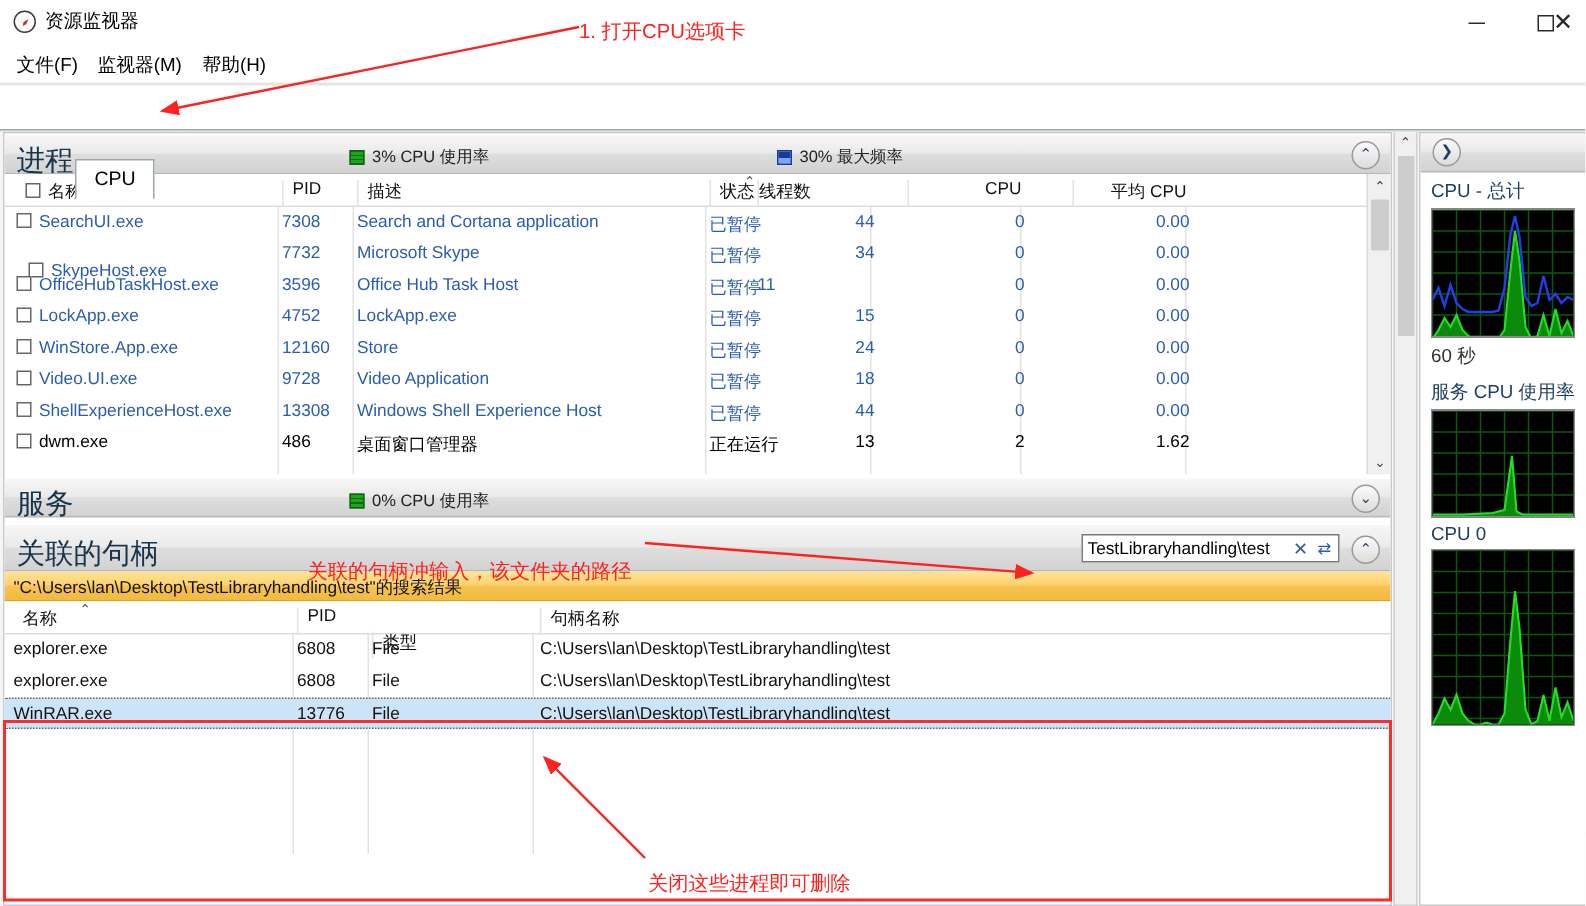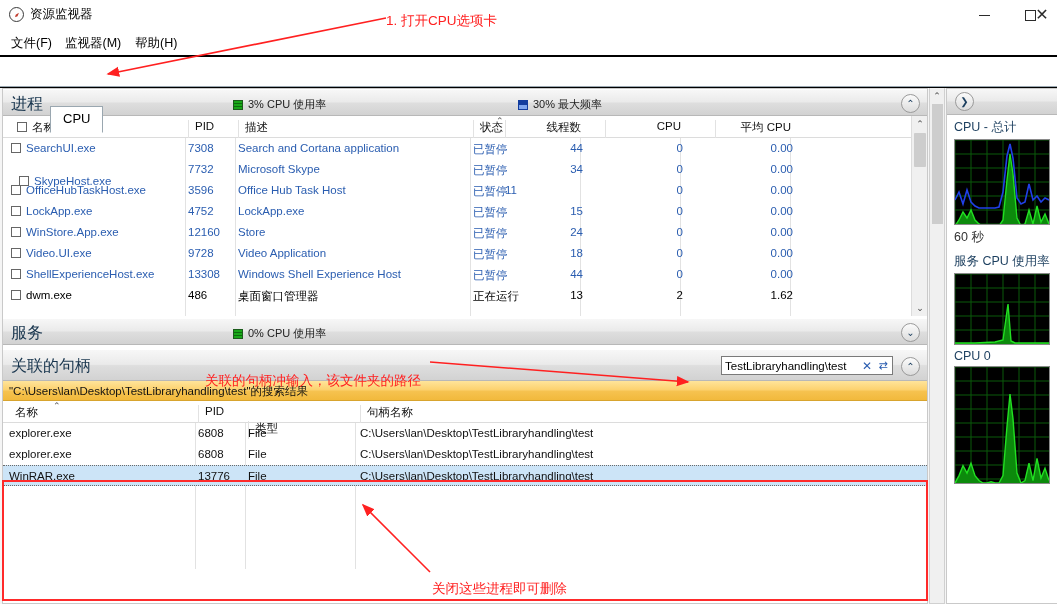--- a/index.html
+++ b/index.html
@@ -5,21 +5,21 @@
   * { box-sizing: border-box; }
   html, body {
     margin: 0; padding: 0;
     width: 1057px; height: 604px;
     overflow: hidden;
     background: #ffffff;
     font-family: "Liberation Sans", "DejaVu Sans", sans-serif;
     font-size: 12px;
     color: #000;
   }
-  #app { position: relative; width: 1057px; height: 556px; background:#000000; }
+  #app { position: relative; width: 1057px; height: 556px; background:#e5e5e5; }
 
   
   .titlebar {
     position:absolute; left:0; top:0; width:1057px; height:30px;
     background:#ffffff;
   }
   .titlebar .tl-icon {
     position:absolute; left:9px; top:7px; width:15px; height:15px;
     border:1.5px solid #3a3a3a; border-radius:50%;
     background:#fdfdfd;
@@ -91,21 +91,21 @@
   }
 
   
   .sect-head{
     position:relative; height:27px;
     background: linear-gradient(to bottom,#f7f7f7 0%, #eaeaea 48%, #dedede 52%, #d2d2d2 100%);
     border-bottom:1px solid #b8b8b8;
     border-top:1px solid #ffffff;
   }
   .sect-title{
-    position:absolute; left:8px; top:4px; font-size:16px; color:#17344d;
+    position:absolute; left:8px; top:4px; font-size:19px; color:#17344d;
   }
   .sect-stat{
     position:absolute; top:7px; font-size:11px; color:#222;
     display:flex; align-items:center; gap:5px;
   }
   .sq{ display:inline-block; width:10px; height:10px; border:1px solid #1c5c1c; }
   .sq.green{ background: repeating-linear-gradient(0deg,#18a818 0 2px,#0d6b0d 2px 3px),#0d8a0d; }
   .sq.blue{ background: linear-gradient(to bottom,#123c9e 0 55%, #7ea5ee 55% 100%); border-color:#123c9e;}
   .chev{
     position:absolute; right:7px; top:4px; width:19px; height:19px;
@@ -284,21 +284,21 @@
         <div class="vline" style="left:467px;"></div>
         <div class="vline" style="left:577px;"></div>
         <div class="vline" style="left:677px;"></div>
         <div class="vline" style="left:787px;"></div>
 
         <div class="thead" id="p-thead">
             <div class="th noborder" style="left: 8px;"><span class="cbx"></span><span>名称</span></div>
             <div class="th" style="left: 185px;"><span>PID</span></div>
             <div class="th" style="left: 235px;"><span>描述</span></div>
             <div class="th" style="left: 470px;"><span>状态</span><span class="sortcaret" style="left: 22px;">⌃</span></div>
-            <div class="th" style="left: 502px; width: 84px; text-align: right; padding-right: 8px; padding-left: 0px;"><span>线程数</span></div>
+            <div class="th" style="left: 502px; width: 84px; text-align: left; padding-right: 8px; padding-left: 0px;"><span>线程数</span></div>
             <div class="th" style="left: 602px; width: 84px; text-align: right; padding-right: 8px; padding-left: 0px;"><span>CPU</span></div>
             <div class="th" style="left: 712px; width: 84px; text-align: right; padding-right: 8px; padding-left: 0px;"><span>平均 CPU</span></div>
           </div>
         <div id="p-rows">
             <div class="prow">
               <div class="c" style="left: 8px;"><span class="cbx"></span><span>SearchUI.exe</span></div>
               <div class="c" style="left: 185px;">7308</div>
               <div class="c" style="left: 235px;">Search and Cortana application</div>
               <div class="c" style="left: 470px;">已暂停</div>
               <div class="c r" style="left: 502px; width: 78px; text-align: right;">44</div>

